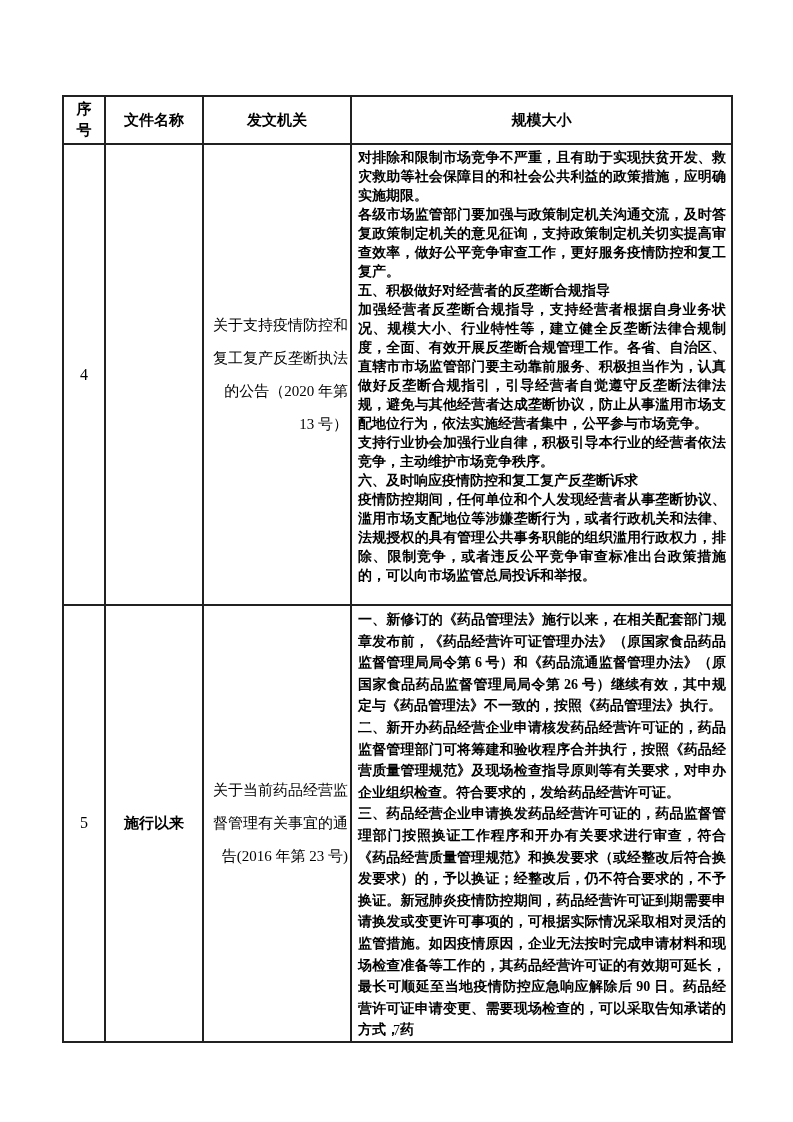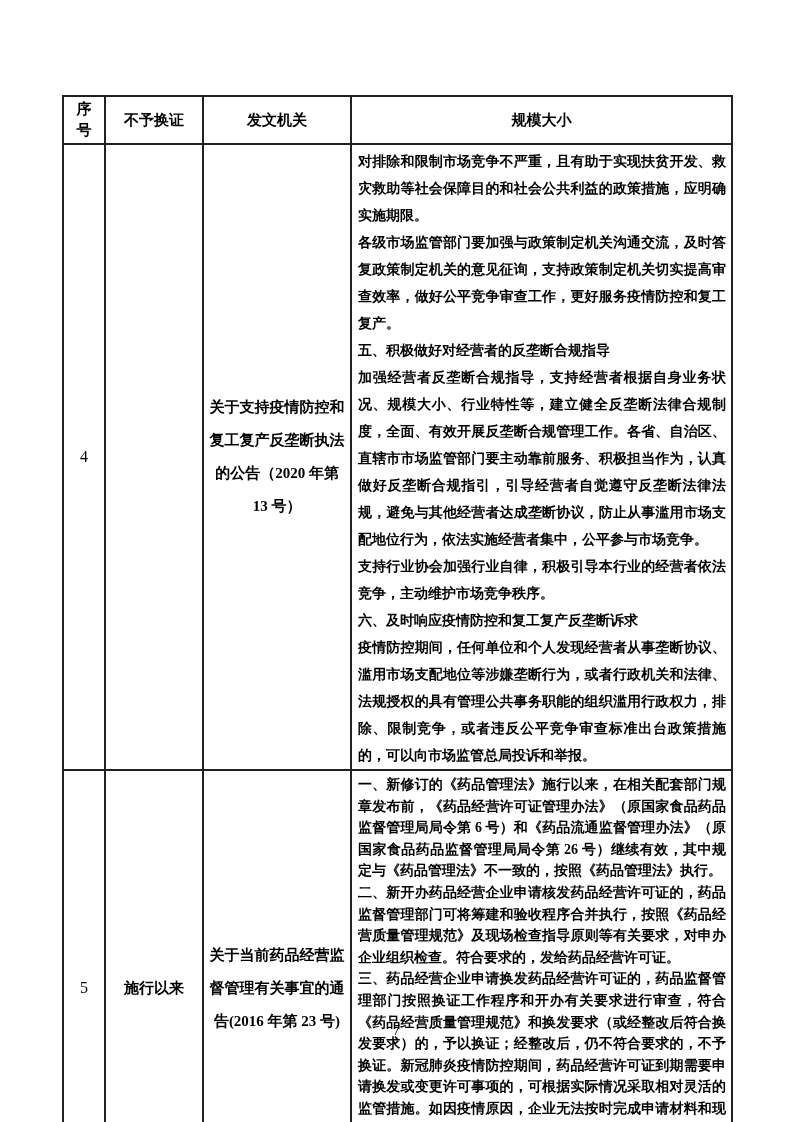--- a/index.html
+++ b/index.html
@@ -50,36 +50,36 @@
     font-size: 16px;
     font-family: "Liberation Serif", serif;
   }
   td.cell-agency {
     text-align: center;
     vertical-align: middle;
     font-weight: 700;
     font-size: 15px;
   }
   td.cell-docname {
-    text-align: center;
+    text-align: right;
     vertical-align: middle;
-    font-weight: 700;
+    font-weight: 400;
     font-size: 15px;
     line-height: 33px;
     padding: 0 2px;
   }
   td.cell-content {
     text-align: justify;
     vertical-align: top;
     font-weight: 700;
     font-size: 14px;
     padding: 3px 5px 0 6px;
     white-space: pre-line;
   }
-  td.lh-row4 { line-height: 27px; }
+  td.lh-row4 { line-height: 19px; }
   td.lh-row5 { line-height: 21.6px; margin-top: 26px; }
 
   .page-number {
     position: absolute;
     left: 0;
     right: 0;
     top: 1023px;
     text-align: center;
     font-size: 14px;
     font-weight: 400;
@@ -95,21 +95,21 @@
     <colgroup>
       <col style="width:42px">
       <col style="width:98px">
       <col style="width:148px">
       <col style="width:381px">
     </colgroup>
     <thead>
       <tr class="header-row">
         <th class="hdr-cell">序
 号</th>
-        <th class="hdr-cell">不予换证</th>
+        <th class="hdr-cell">文件名称</th>
         <th class="hdr-cell">发文机关</th>
         <th class="hdr-cell">规模大小</th>
       </tr>
     </thead>
     <tbody>
       <tr class="data-row-4">
         <td class="cell-no">4</td>
         <td class="cell-agency"></td>
         <td class="cell-docname">关于支持疫情防控和复工复产反垄断执法的公告（2020 年第 13 号）</td>
         <td class="cell-content lh-row4">对排除和限制市场竞争不严重，且有助于实现扶贫开发、救灾救助等社会保障目的和社会公共利益的政策措施，应明确实施期限。

